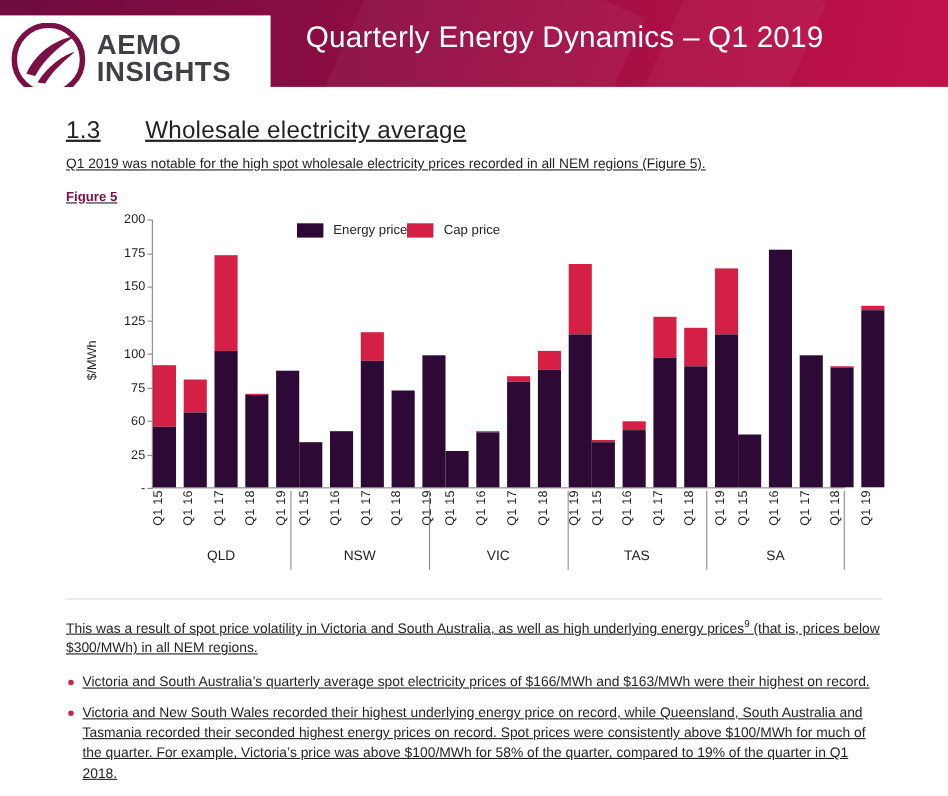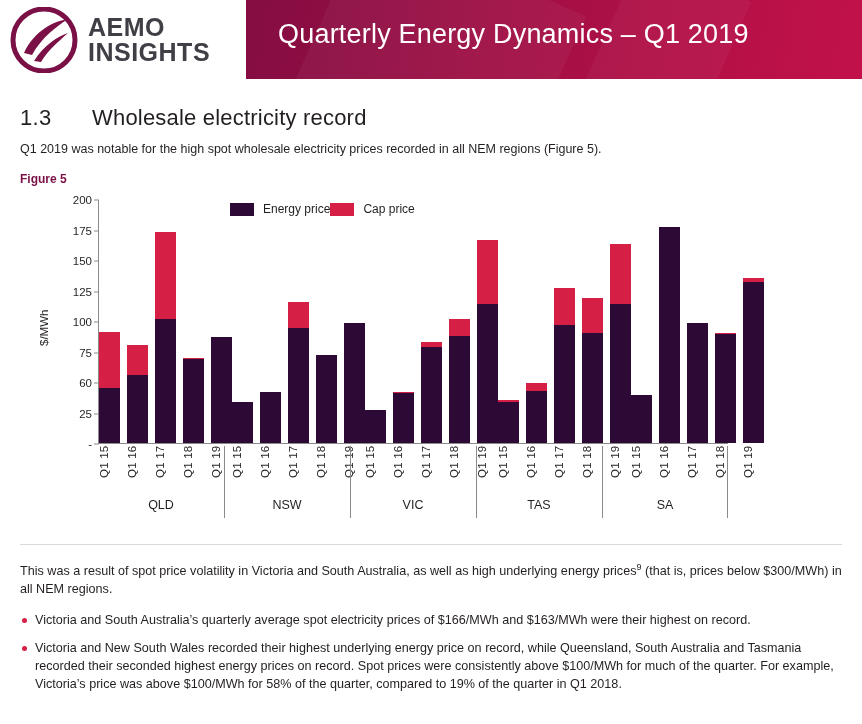--- a/index.html
+++ b/index.html
@@ -31,21 +31,21 @@
   }
   .banner-diag2 {
     position: absolute;
     top: -30px; left: 600px;
     width: 120px; height: 180px;
     background: rgba(255,255,255,0.04);
     transform: rotate(24deg);
   }
   .logo-box {
     position: absolute;
-    left: 0; top: 0;
+    left: 0; top: 14px;
     width: 246px; height: 79px;
     background: #ffffff;
     display: flex;
     align-items: center;
     padding-left: 10px;
   }
   .logo-mark {
     width: 72px; height: 66px;
     flex: 0 0 auto;
     position: relative;
@@ -70,21 +70,21 @@
     position: absolute;
     left: 278px;
     top: 19px;
     font-size: 27px;
     color: #ffffff;
     letter-spacing: 0.2px;
     white-space: nowrap;
   }
 
   
-  .content { padding: 0 20px; position: relative; }
+  .content { padding: 0 60px; position: relative; text-decoration: underline; }
 
   .sec-head {
     display: flex;
     align-items: baseline;
     margin-top: 26px;
   }
   .sec-num {
     font-size: 22px;
     color: #231f20;
     width: 72px;
@@ -303,21 +303,21 @@
     </span>
   </div>
 
   <div class="banner-title">Quarterly Energy Dynamics – Q1 2019</div>
 </div>
 
 <div class="content">
 
   <div class="sec-head">
     <span class="sec-num">1.3</span>
-    <span class="sec-title">Wholesale electricity record</span>
+    <span class="sec-title">Wholesale electricity average</span>
   </div>
 
   <div class="intro">Q1 2019 was notable for the high spot wholesale electricity prices recorded in all NEM regions (Figure 5).</div>
 
   <div class="fig-caption">
     <span class="fc-num">Figure 5</span>
   </div>
 
   <div class="chart-wrap">
 

